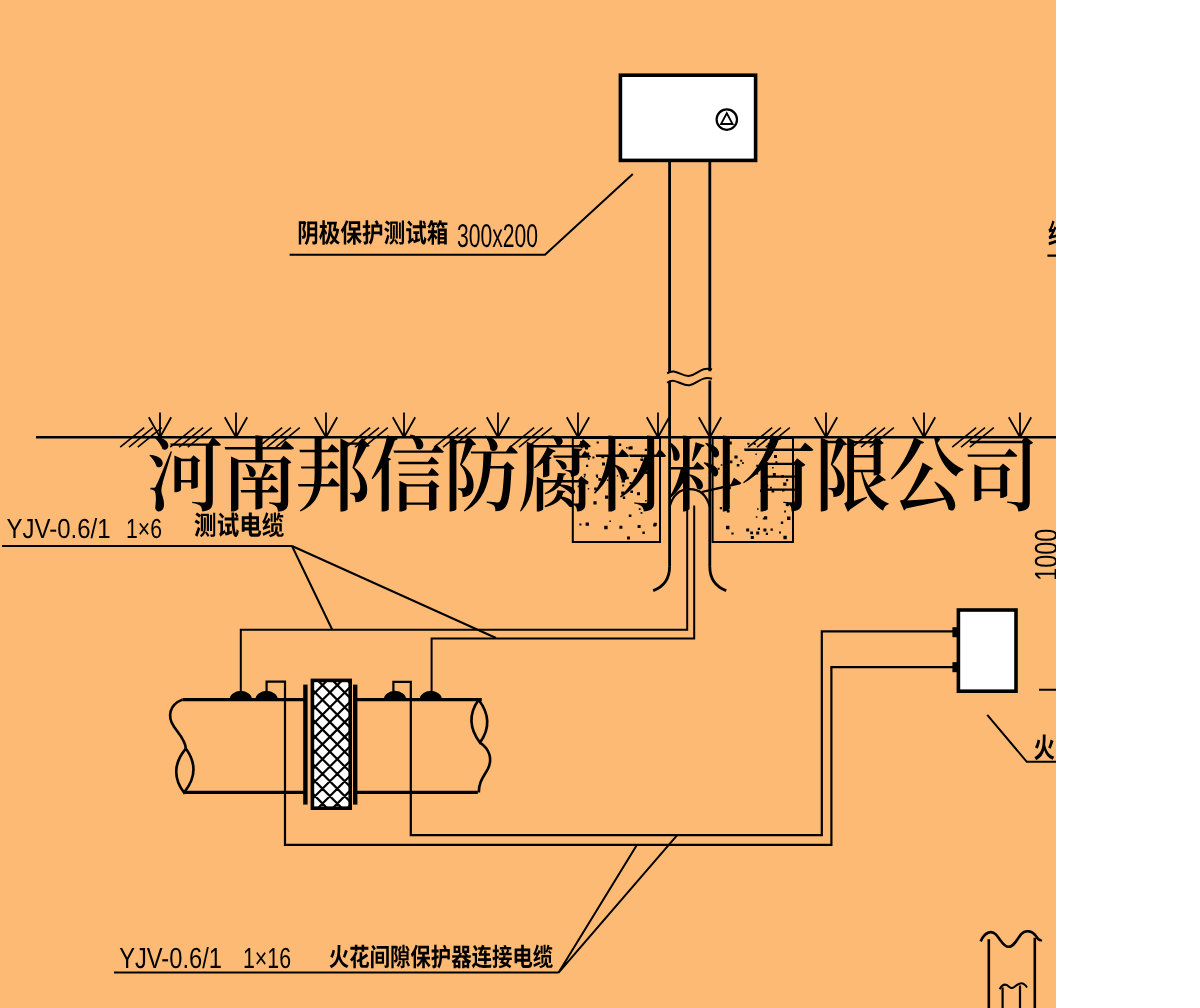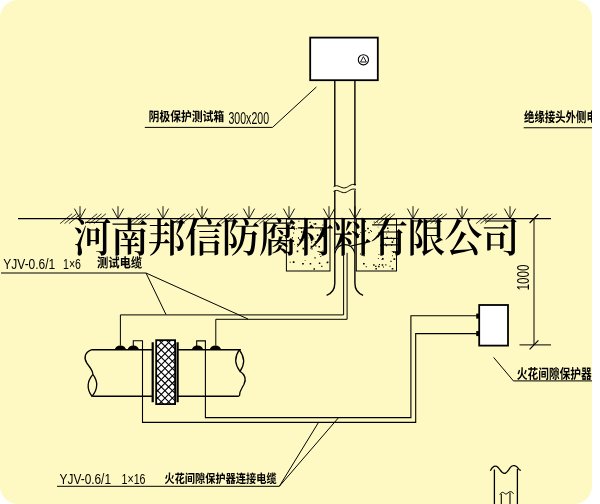--- a/index.html
+++ b/index.html
@@ -1,17 +1,17 @@
 <!DOCTYPE html>
 <html><head>
 <meta charset="utf-8">
 <style>
   html,body{margin:0;padding:0;background:#fff;}
-  #canvas{position:relative;width:592px;height:504px;overflow:hidden;background:#fef9c3;
-          font-family:"Liberation Sans","DejaVu Sans",sans-serif;border-radius:18px;}
+  #canvas{position:relative;width:528px;height:504px;overflow:hidden;background:#fdba74;
+          font-family:"Liberation Sans","DejaVu Sans",sans-serif;}
   svg{position:absolute;left:0;top:0;}
   svg text{fill:#000;font-family:"Liberation Sans","DejaVu Sans",sans-serif;}
   svg text.cjk-hidden{fill:none;stroke:none;font-family:"DejaVu Sans","Liberation Sans",sans-serif;}
 </style>
 </head>
 <body>
 
 <div id="canvas">
 <svg width="600" height="504" viewBox="0 0 600 504">
 <g>

